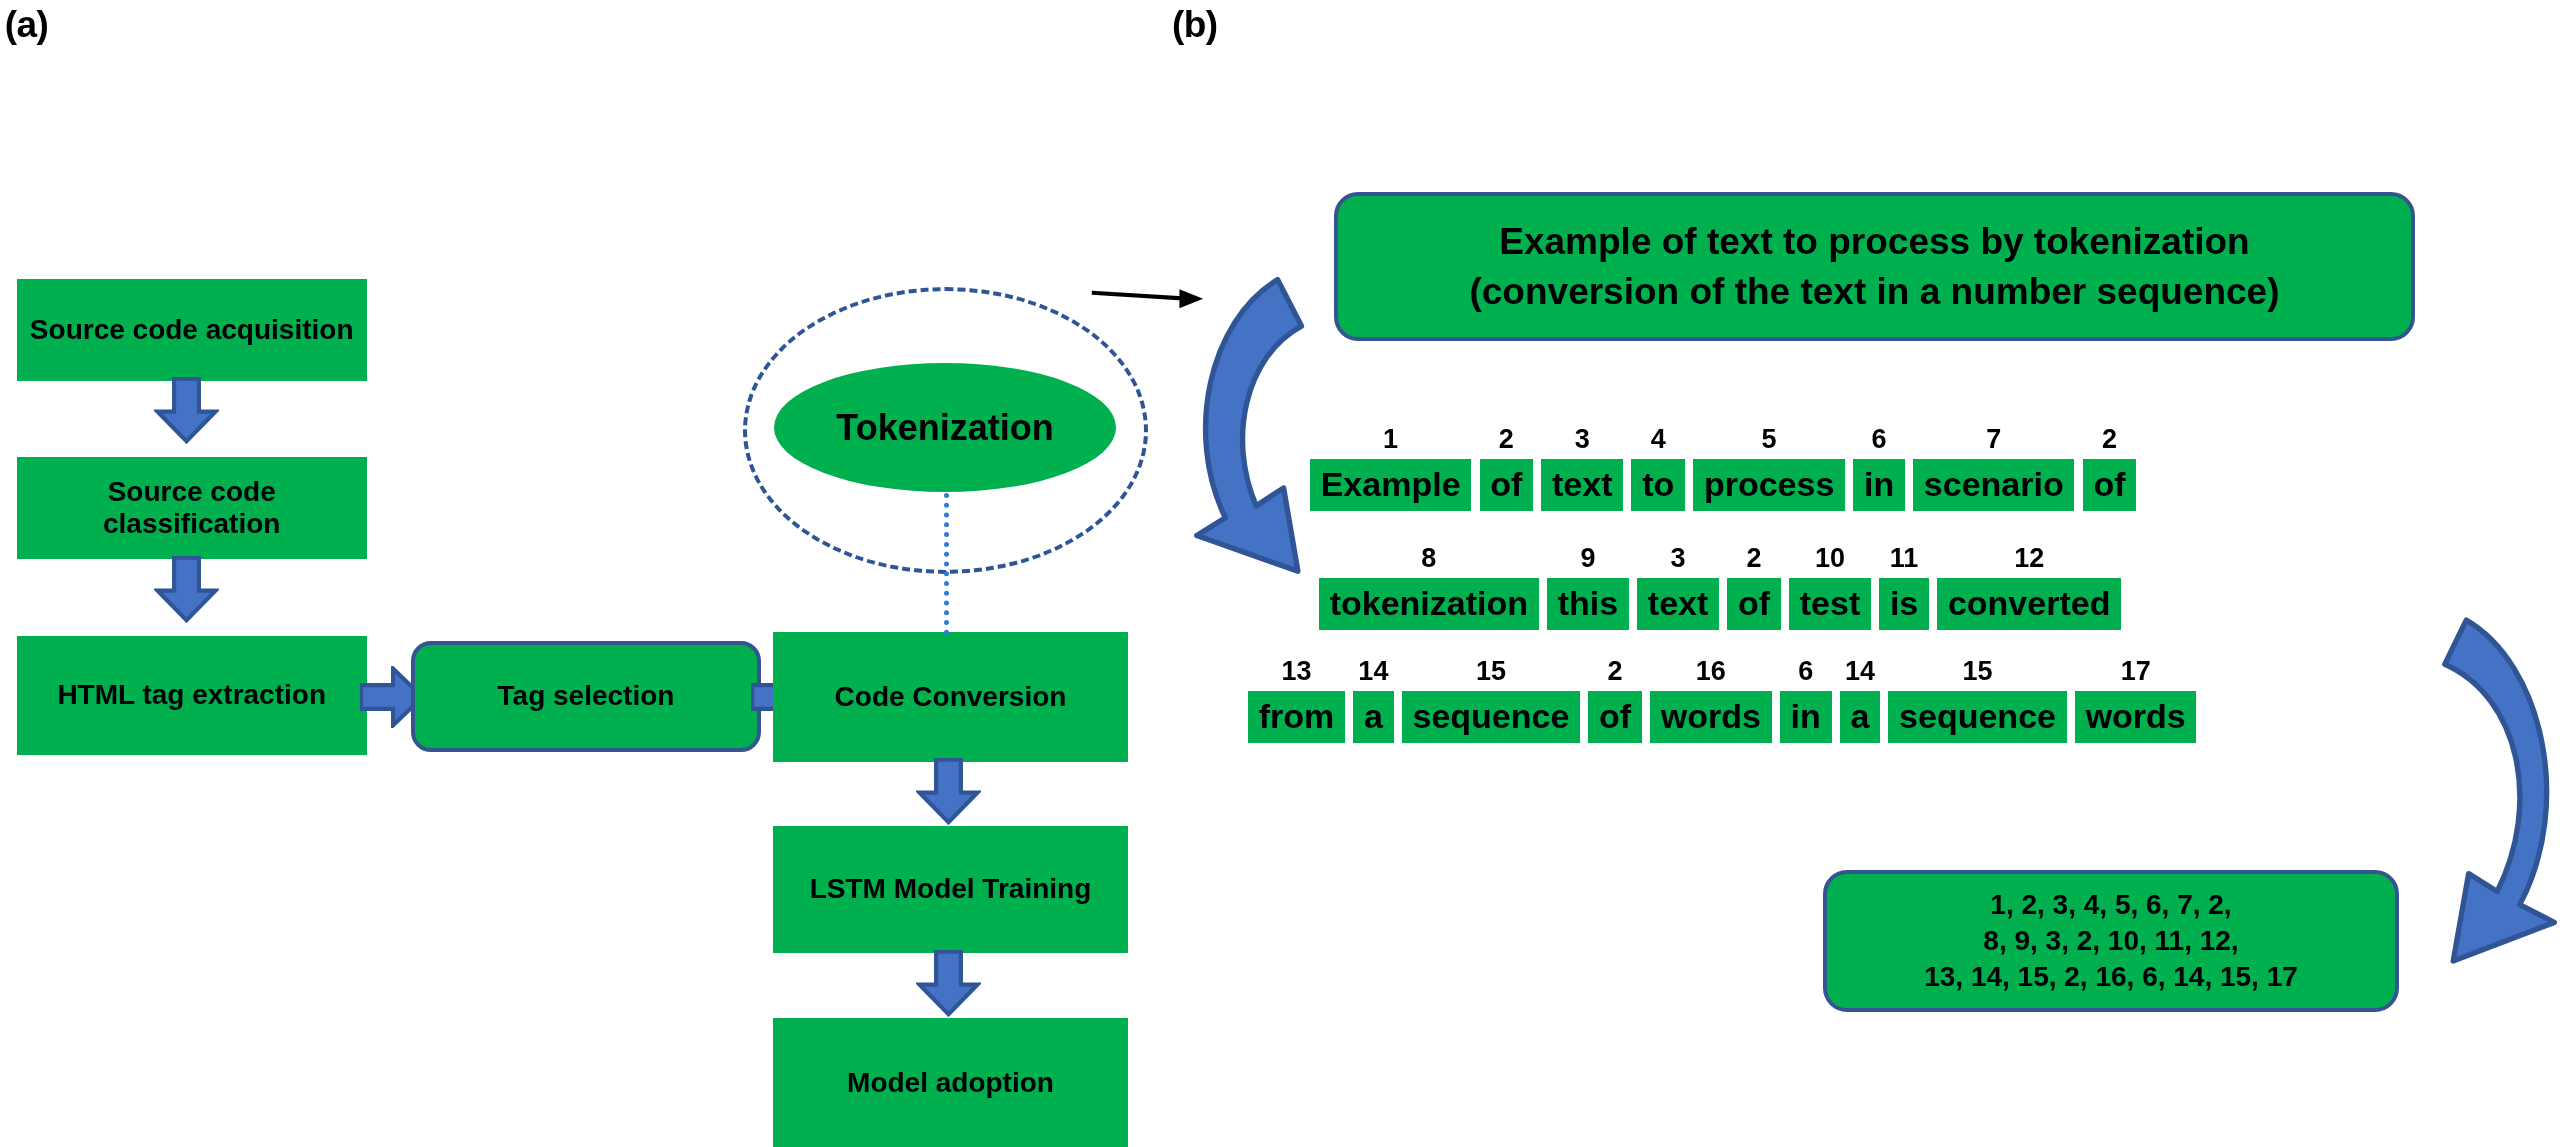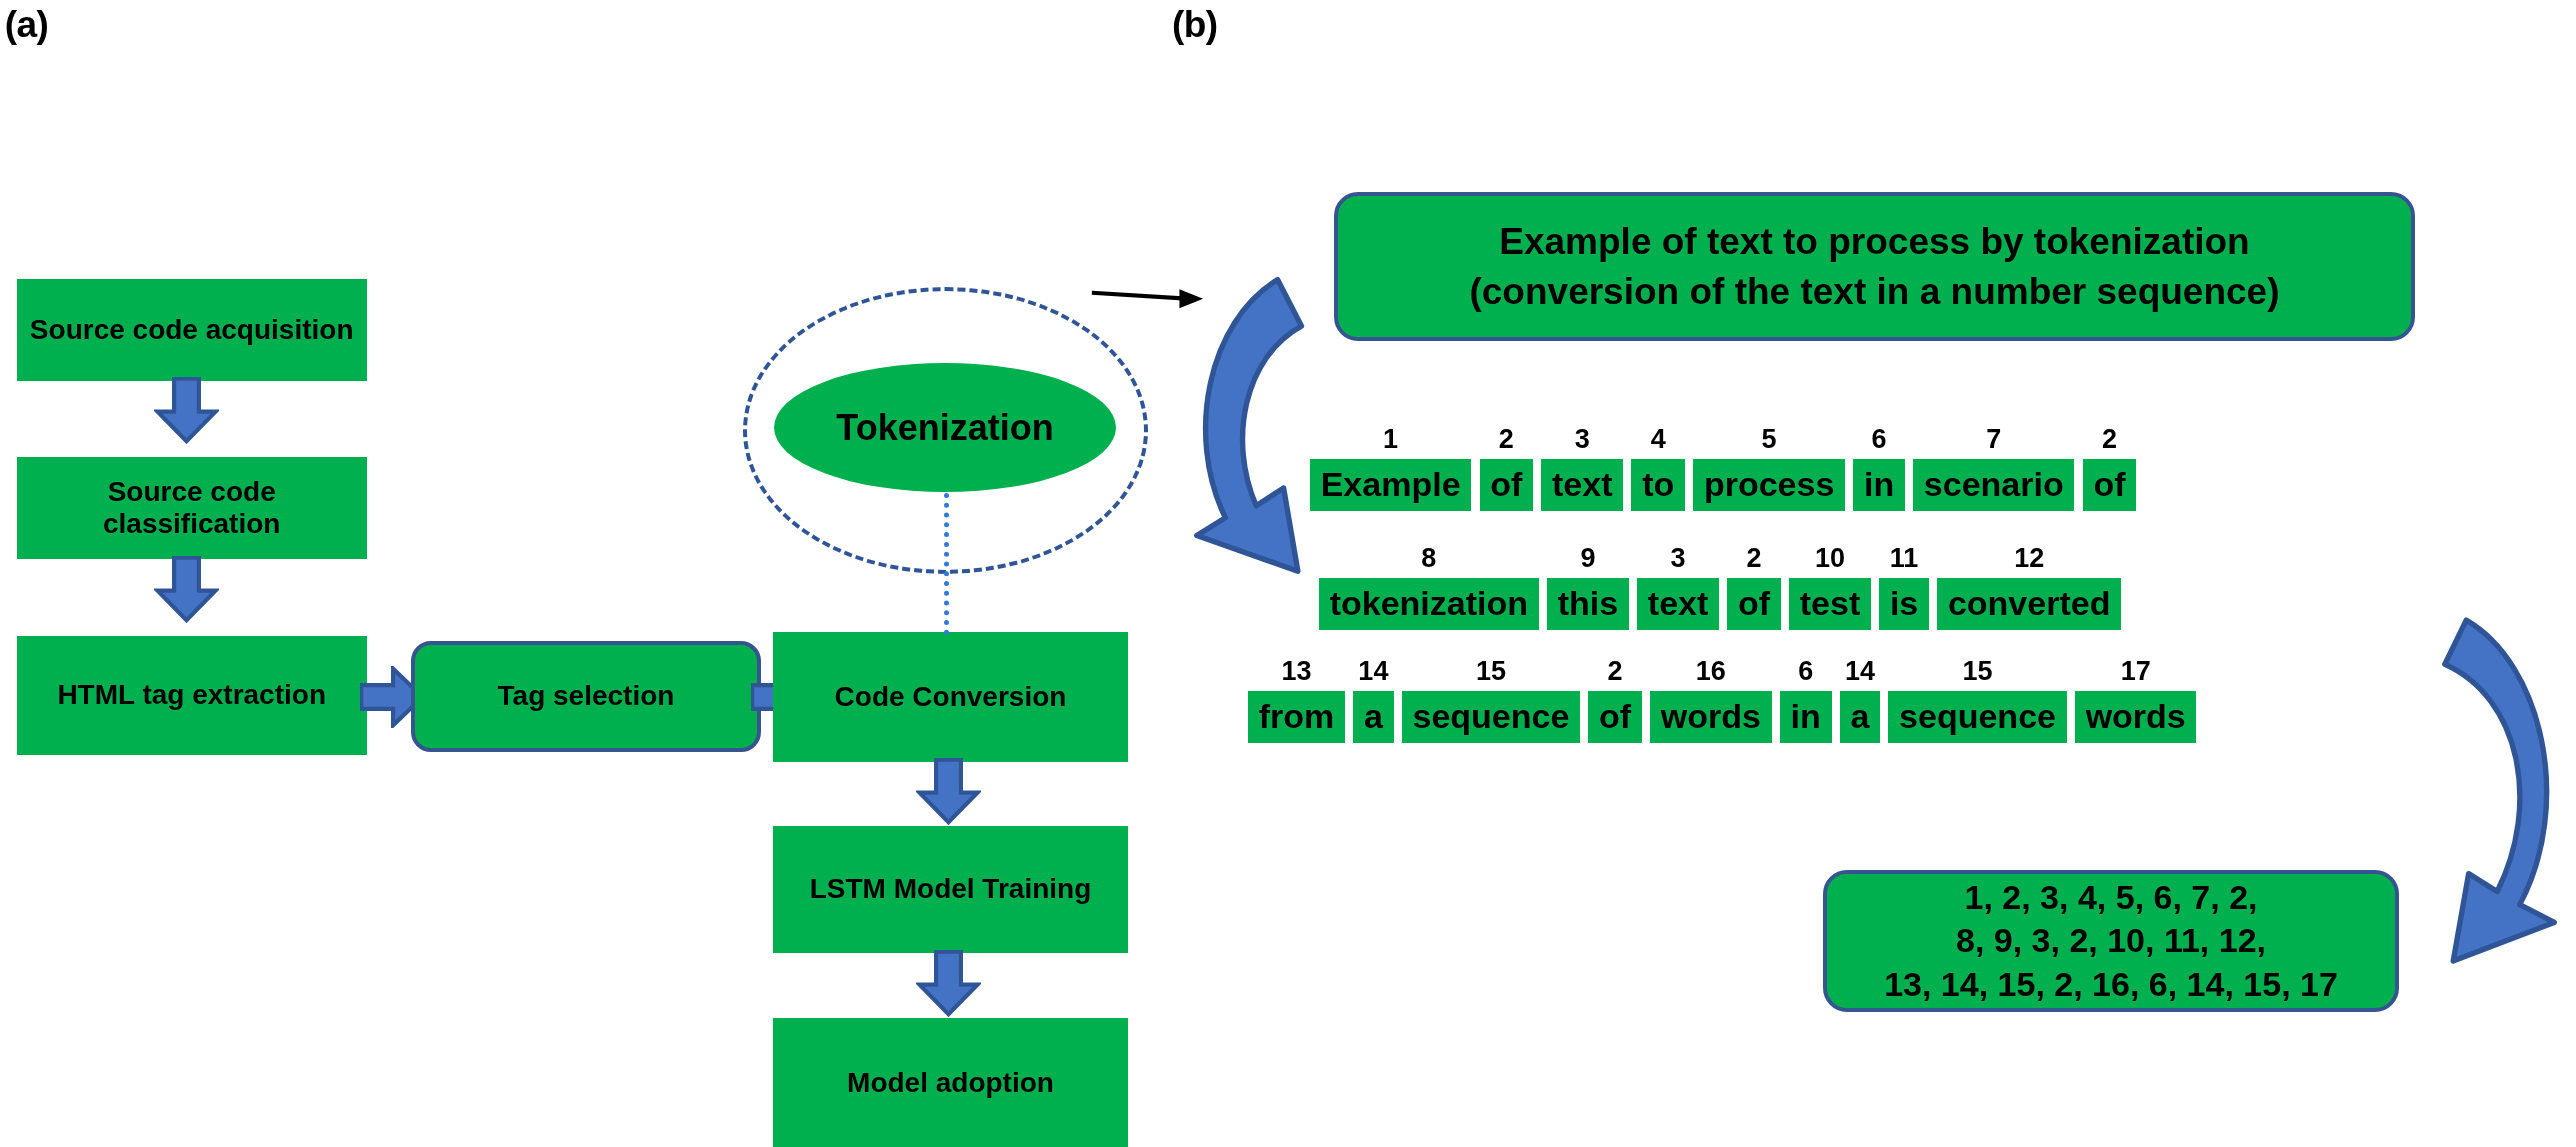--- a/index.html
+++ b/index.html
@@ -282,20 +282,20 @@
       <path d="M 192 22
                C 320 96, 372 330, 282 500
                L 340 530
                L 170 595
                L 196 448
                L 244 478
                C 318 330, 282 152, 156 96 Z" fill="#4472C4" stroke="#2F5597" stroke-width="9" stroke-linejoin="round"></path>
     </svg>
   </div>
 
-  <div class="bbox" style="left:1823px;top:870px;width:576px;height:142px;font-size:34px;line-height:1.28;">
+  <div class="bbox" style="left:1823px;top:870px;width:576px;height:142px;font-size:28px;line-height:1.28;">
     <span class="ln">1, 2, 3, 4, 5, 6, 7, 2,</span>
     <span class="ln">8, 9, 3, 2, 10, 11, 12,</span>
     <span class="ln">13, 14, 15, 2, 16, 6, 14, 15, 17</span>
   </div>
 
 </div>
 
 
 </body></html>

